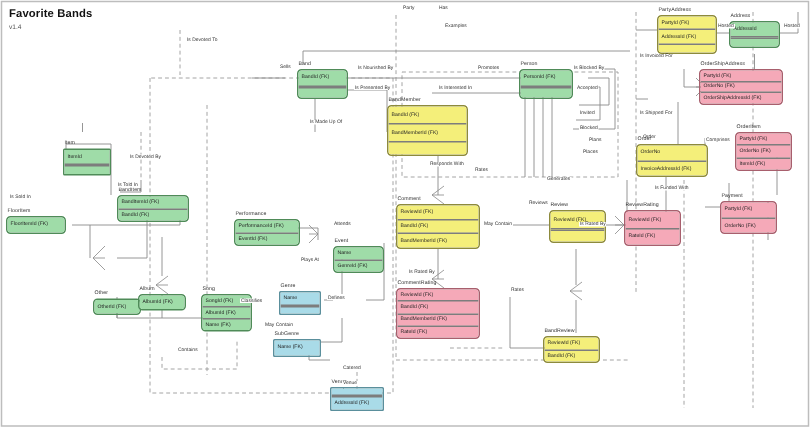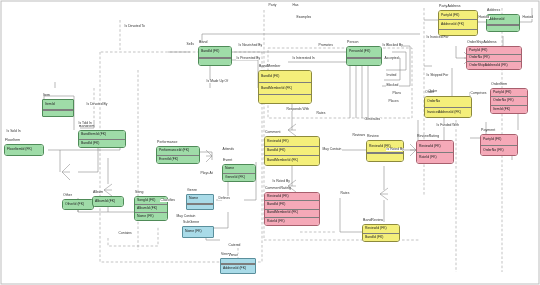--- a/index.html
+++ b/index.html
@@ -155,20 +155,24 @@
     <path class="ln" d="M444,118 L444,160"></path>
     <path class="ln" d="M486,122 L486,134"></path>
     <path class="ln" d="M470,138 L480,138"></path>
     <path class="ln" d="M512,134 L512,160"></path>
     <path class="ln" d="M518,100 L518,130"></path>
     <path class="ln" d="M452,96 L452,68"></path>
     <path class="ln" d="M424,66 L432,66"></path>
     <path class="crow" d="M470,58 L464,52 M470,58 L464,58 M470,58 L464,64"></path>
   </svg>
 
+  <div class="title-block">
+    <div class="doc-title">Favorite Bands</div>
+    <div class="doc-version">v1.4</div>
+  </div>
 
   <div class="entity f-green" style="left:4px;top:144px;width:40px;height:12px;">
     <div class="ent-name">FloorItem</div>
     <div class="ent-body">
         <div class="ent-row">FloorItemId (FK)</div>
       </div>
   </div>
 
   <div class="entity f-green" style="left:42px;top:99px;width:32px;height:18px;">
     <div class="ent-name">Item</div>

